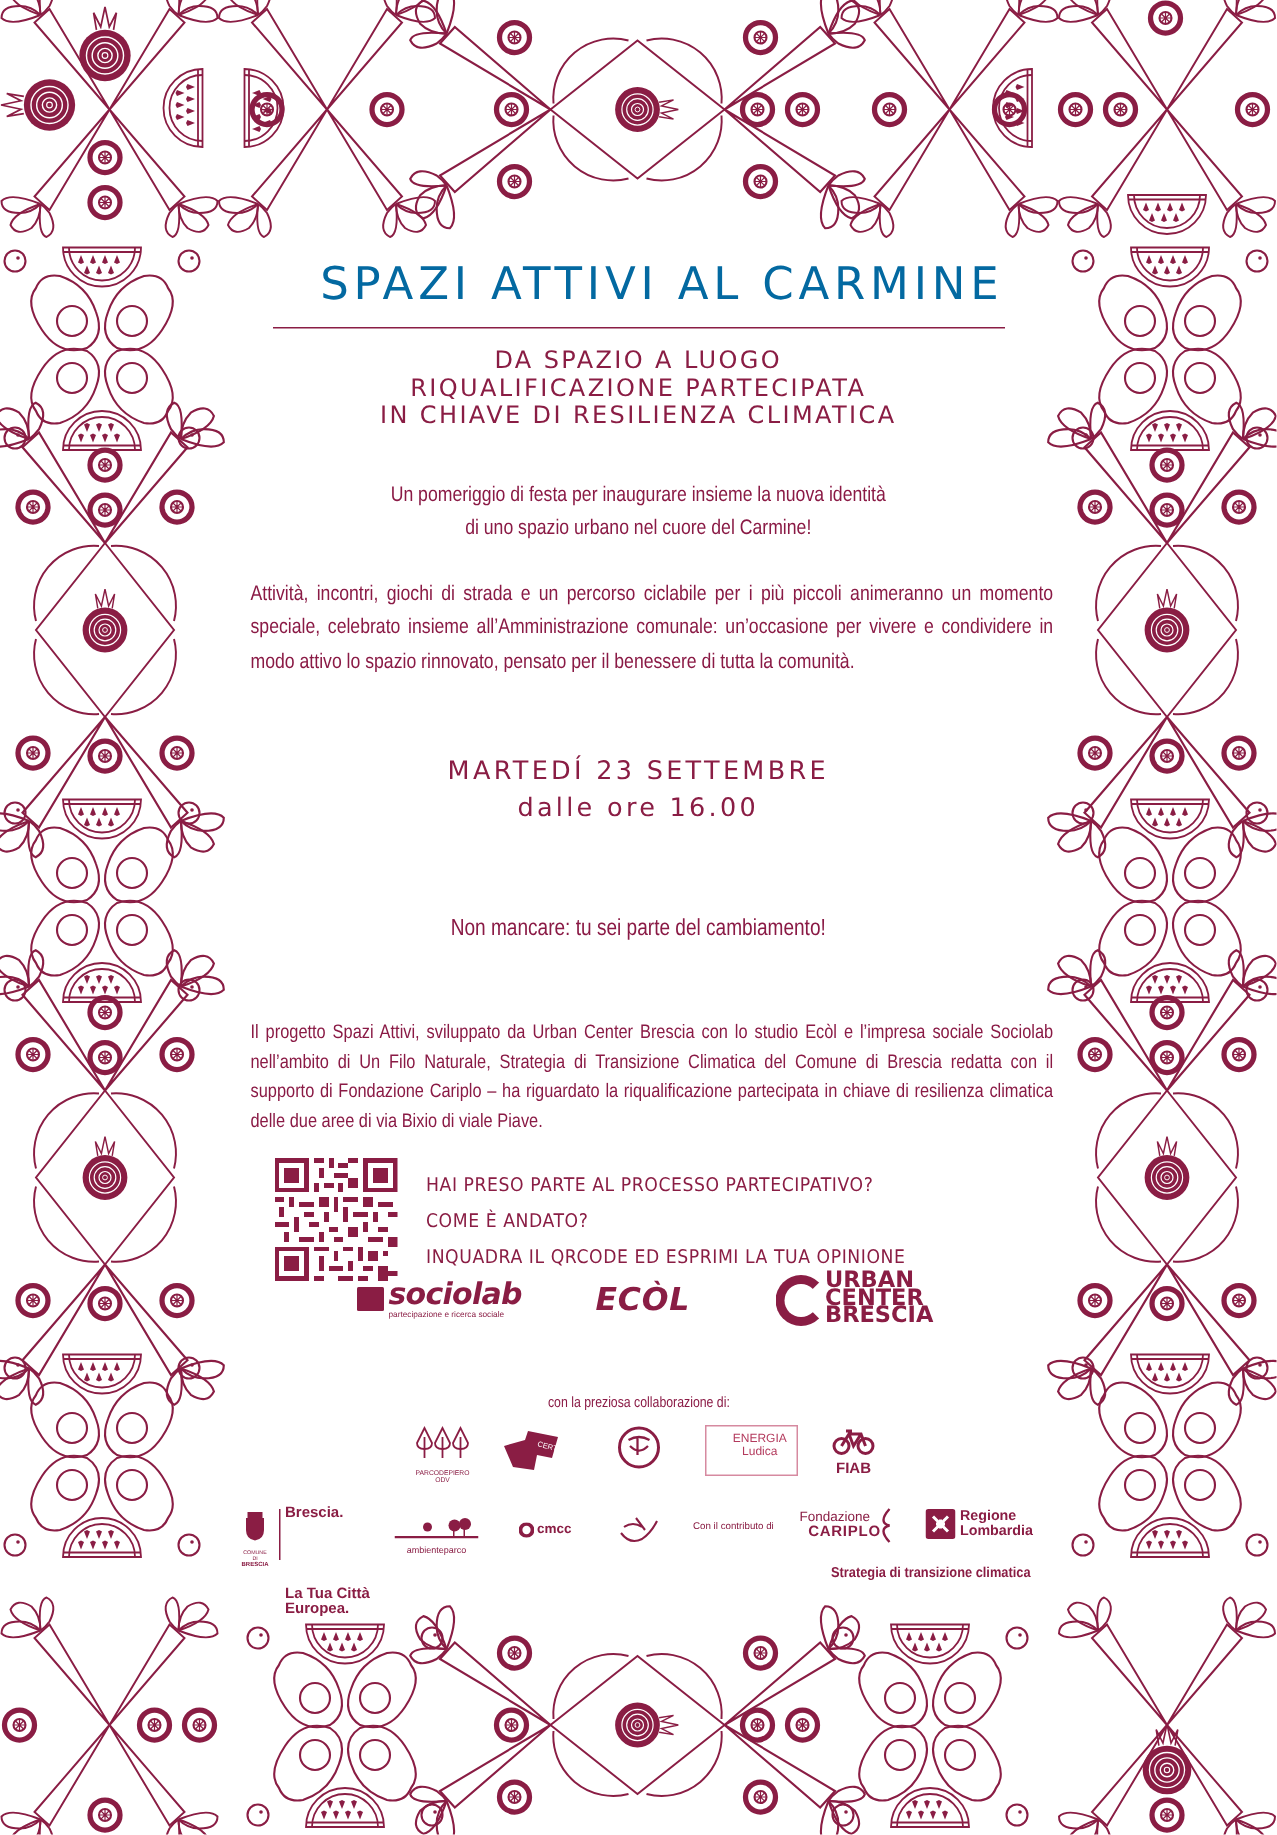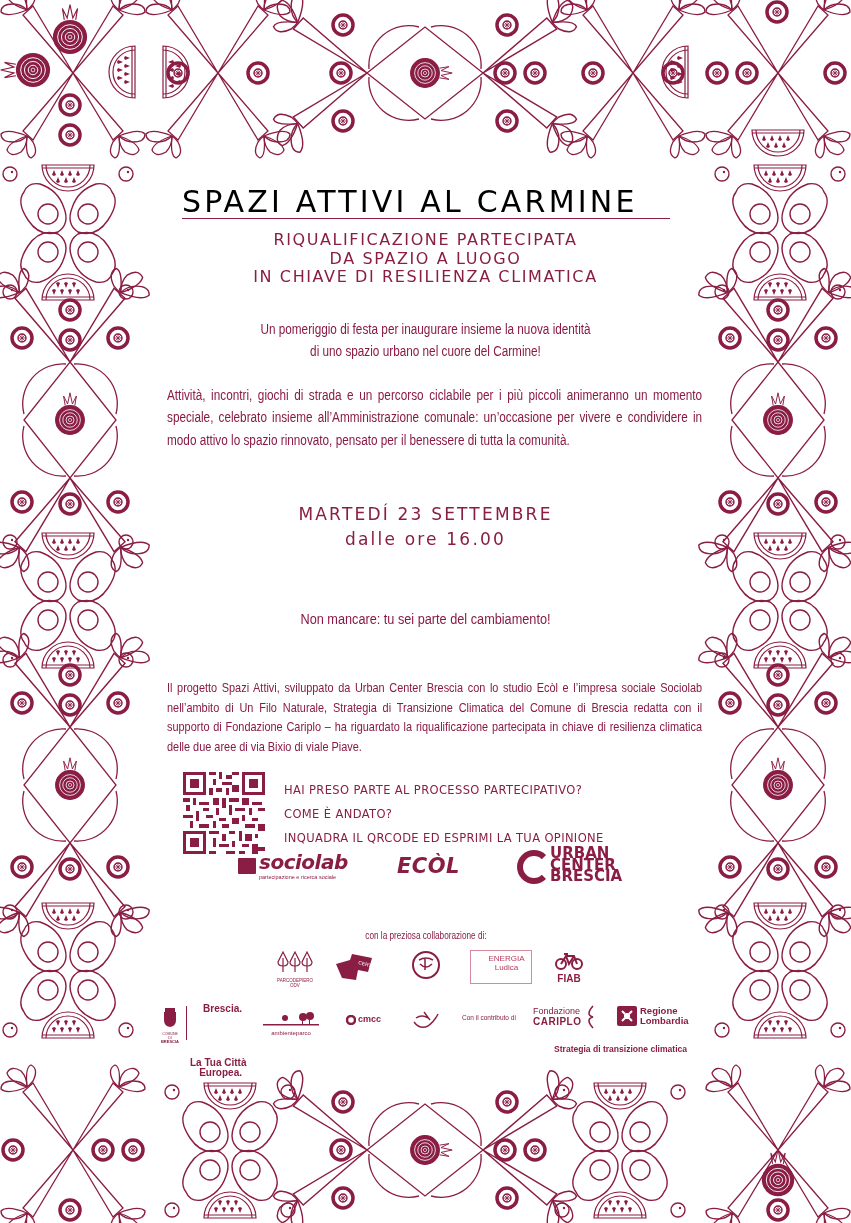--- a/index.html
+++ b/index.html
@@ -1,19 +1,19 @@
 <!DOCTYPE html>
 <html><head>
 <meta charset="utf-8">
 <style>
   html,body{margin:0;padding:0;background:#ffffff;}
   body{width:851px;height:1223px;position:relative;overflow:hidden;font-family:"Liberation Sans Narrow","Liberation Sans",sans-serif;color:#8a1a45;}
   .deco{position:absolute;left:0;top:0;width:851px;height:1223px;}
   .content{position:absolute;left:150px;top:0;width:551px;height:1223px;}
-  .title{position:absolute;left:32px;top:184px;width:487px;text-align:left;font-family:"DejaVu Sans",sans-serif;font-size:30px;letter-spacing:3.2px;color:#000000;font-weight:normal;}
+  .title{position:absolute;left:32px;top:172px;width:487px;text-align:right;font-family:"DejaVu Sans",sans-serif;font-size:30px;letter-spacing:3.2px;color:#0369a1;font-weight:normal;}
   .title-rule{position:absolute;left:32px;top:218px;width:488px;height:1px;background:#8a1d44;}
   .subtitle{position:absolute;left:20px;top:231px;width:511px;text-align:center;font-family:"DejaVu Sans",sans-serif;font-size:16px;line-height:18.5px;letter-spacing:1.6px;color:#8a1d44;}
   .subtitle div{white-space:nowrap;}
   .intro{position:absolute;left:20px;top:318px;width:511px;text-align:center;font-family:"Liberation Sans",sans-serif;font-size:14px;line-height:22px;transform:scaleX(0.84);transform-origin:center top;color:#8a1a45;}
   .body-p{position:absolute;left:17px;top:384px;width:637px;text-align:justify;font-family:"Liberation Sans",sans-serif;font-size:14px;line-height:22.4px;transform:scaleX(0.84);transform-origin:left top;color:#8a1a45;}
   .date{position:absolute;left:0;top:504px;width:551px;text-align:center;font-family:"DejaVu Sans",sans-serif;font-size:17px;letter-spacing:2.2px;color:#8a1d44;}
   .time{position:absolute;left:0;top:529px;width:551px;text-align:center;font-family:"DejaVu Sans",sans-serif;font-size:17px;letter-spacing:2.2px;color:#8a1d44;}
   .place{position:absolute;left:0;top:554px;width:551px;text-align:center;font-family:"DejaVu Sans",sans-serif;font-size:13px;letter-spacing:1.6px;color:#8a1d44;}
   .cta{position:absolute;left:0;top:610px;width:551px;text-align:center;font-family:"Liberation Sans",sans-serif;font-size:15.5px;color:#8a1a45;}
   .cta span{display:inline-block;transform:scaleX(0.82);}
@@ -191,22 +191,22 @@
     <use href="#beet" transform="translate(778,1180) scale(0.9)"></use>
   </g>
 </svg>
 
 <div class="content">
 
   <h1 class="title" style="margin:0;">SPAZI ATTIVI AL CARMINE</h1>
   <div class="title-rule"></div>
 
   <div class="subtitle">
+    <div>DA SPAZIO A LUOGO</div>
     <div>RIQUALIFICAZIONE PARTECIPATA</div>
-    <div>DA SPAZIO A LUOGO</div>
     <div>IN CHIAVE DI RESILIENZA CLIMATICA</div>
   </div>
 
   <div class="intro">
     <div>Un pomeriggio di festa per inaugurare insieme la nuova identità</div>
     <div>di uno spazio urbano nel cuore del Carmine!</div>
   </div>
 
   <p class="body-p" style="margin:0;">Attività, incontri, giochi di strada e un percorso ciclabile per i più piccoli animeranno un momento speciale, celebrato insieme all’Amministrazione comunale: un’occasione per vivere e condividere in modo attivo lo spazio rinnovato, pensato per il benessere di tutta la comunità.</p>
 
@@ -301,21 +301,21 @@
   <div class="logos3">
     <div class="logo-small" style="left:10px;top:4px;width:20px;">
       <svg width="16" height="22" viewBox="0 0 16 22">
         <path d="M2 6 H14 V14 Q14 20 8 21 Q2 20 2 14 Z" fill="#8a1d44"></path>
         <path d="M3 2 H13 V6 H3 Z" fill="#8a1d44"></path>
       </svg>
       <div style="font-size:3.5px;line-height:4px;">COMUNE DI</div>
       <div style="font-size:4px;line-height:4px;font-weight:bold;">BRESCIA</div>
     </div>
     <div style="position:absolute;left:36px;top:4px;width:1px;height:34px;background:#8a1d44;"></div>
-    <div class="logo-small" style="left:40px;top:2px;width:52px;text-align:right;font-weight:bold;font-size:10px;line-height:10.5px;">
+    <div class="logo-small" style="left:40px;top:2px;width:52px;text-align:left;font-weight:bold;font-size:10px;line-height:10.5px;">
       <div>Brescia.</div>
       <div style="white-space:nowrap;margin-top:43px;">La Tua Città</div>
       <div>Europea.</div>
     </div>
     <div class="logo-small" style="left:113px;top:10px;width:56px;">
       <svg width="56" height="14" viewBox="0 0 56 14">
         <g fill="#8a1d44">
             <circle cx="40" cy="5" r="4"></circle>
             <circle cx="47" cy="4" r="4"></circle>
             <circle cx="22" cy="6" r="3"></circle>
@@ -333,21 +333,21 @@
       <div style="position:absolute;left:12px;top:0;font-size:9px;font-weight:bold;">cmcc</div>
     </div>
     <div class="logo-small" style="left:262px;top:8px;width:28px;height:22px;">
       <svg width="28" height="22" viewBox="0 0 28 22">
         <path d="M2 12 Q8 20 16 16 Q22 12 26 4 M4 8 Q10 4 16 8 M12 2 L18 10" fill="none" stroke="#8a1d44" stroke-width="1.4"></path>
       </svg>
     </div>
     <div class="logo-small" style="left:312px;top:12px;font-size:6.5px;white-space:nowrap;">Con il contributo di</div>
     <div class="logo-small" style="left:383px;top:4px;width:60px;text-align:left;">
       <div style="font-size:9px;line-height:10px;">Fondazione</div>
-      <div style="font-size:10px;line-height:11px;font-weight:bold;letter-spacing:0.5px;">CARIPLO</div>
+      <div style="font-size:10px;line-height:11px;font-weight:bold;letter-spacing:0.5px;text-align:center;">CARIPLO</div>
       <svg width="12" height="24" viewBox="0 0 12 24" style="position:absolute;left:51px;top:-1px;">
         <path d="M9 1 Q1 10 9 12 Q1 14 9 23" fill="none" stroke="#8a1d44" stroke-width="1.6"></path>
       </svg>
     </div>
     <div class="logo-small" style="left:467px;top:4px;width:72px;">
       <svg width="20" height="20" viewBox="0 0 20 20" style="position:absolute;left:0;top:0;">
         <rect width="20" height="20" rx="2" fill="#8a1d44"></rect>
         <path d="M5 5 L9 9 M15 5 L11 9 M5 15 L9 11 M15 15 L11 11 M7 10 H13 M10 7 V13" stroke="#fff" stroke-width="2"></path>
       </svg>
       <div style="position:absolute;left:23px;top:0;font-size:9.5px;line-height:10px;font-weight:bold;text-align:left;white-space:nowrap;">

